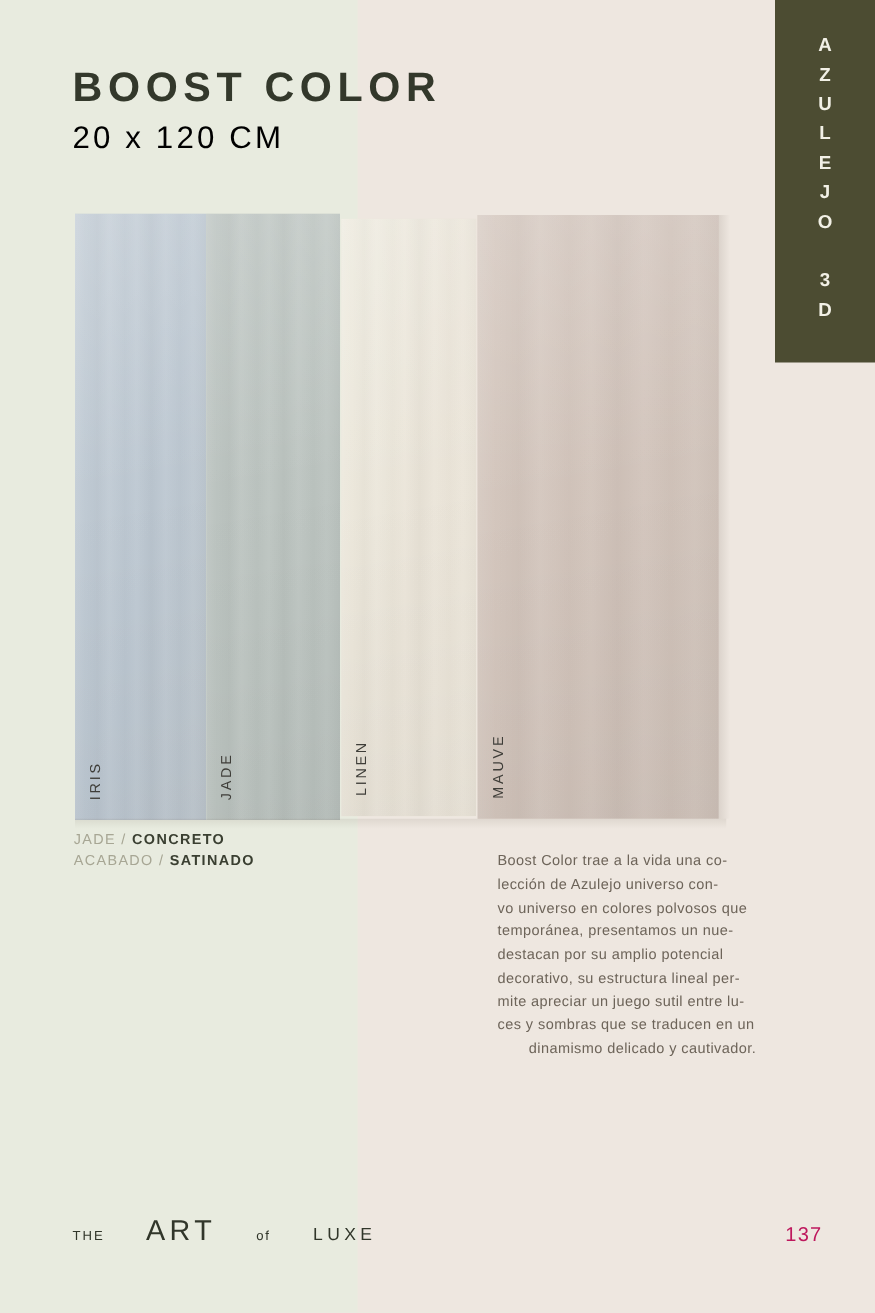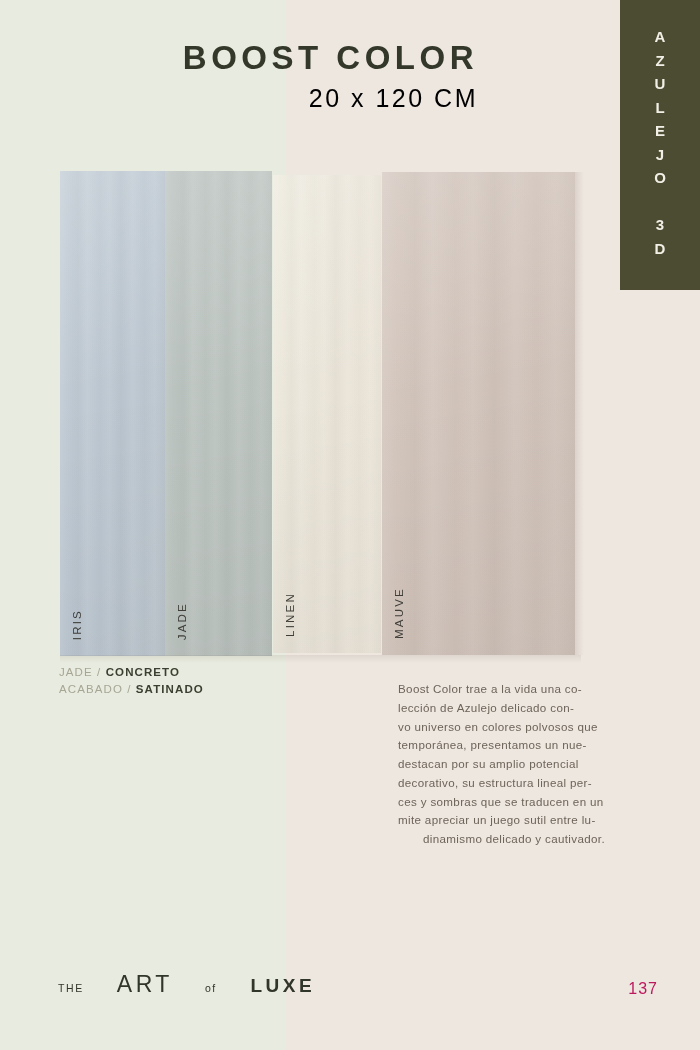--- a/index.html
+++ b/index.html
@@ -52,23 +52,22 @@
     font-weight: 600;
     writing-mode: vertical-rl;
     text-orientation: upright;
     white-space: nowrap;
     line-height: 1;
   }
   
   .header {
     position: absolute;
     left: 58px;
-    top: 40px;
+    top: 52px;
     width: 420px;
-    text-align: right;
   }
   .title {
     font-size: 33px;
     font-weight: 700;
     letter-spacing: 4.5px;
     color: #33382b;
     line-height: 1.1;
     margin: 0;
     white-space: nowrap;
   }
@@ -221,23 +220,23 @@
     font-weight: 400;
     margin-left: 7px;
   }
   .logo-of {
     font-size: 10.5px;
     letter-spacing: 1.4px;
     font-weight: 400;
     margin-left: 6px;
   }
   .logo-luxe {
-    font-size: 19px;
+    font-size: 14px;
     letter-spacing: 3.5px;
-    font-weight: 700;
+    font-weight: 400;
     margin-left: 8px;
   }
   .page-number {
     position: absolute;
     right: 42px;
     top: 980px;
     font-size: 16px;
     color: #be185d;
     letter-spacing: 1px;
   }
@@ -290,27 +289,27 @@
       <span class="spec-val">CONCRETO</span>
     </div>
     <div class="spec-row">
       <span class="spec-key">ACABADO /</span>
       <span class="spec-val">SATINADO</span>
     </div>
   </div>
 
   <div class="description">
     <span>Boost Color trae a la vida una co-</span>
-    <span>lección de Azulejo delicado con-</span>
+    <span>lección de Azulejo universo con-</span>
     <span>vo universo en colores polvosos que</span>
     <span>temporánea, presentamos un nue-</span>
     <span>destacan por su amplio potencial</span>
     <span>decorativo, su estructura lineal per-</span>
+    <span>mite apreciar un juego sutil entre lu-</span>
     <span>ces y sombras que se traducen en un</span>
-    <span>mite apreciar un juego sutil entre lu-</span>
     <span class="desc-last">dinamismo delicado y cautivador.</span>
   </div>
 
   <div class="logo">
     <span class="logo-the">THE</span>
     <span class="logo-art">ART</span>
     <span class="logo-of">of</span>
     <span class="logo-luxe">LUXE</span>
   </div>
 

